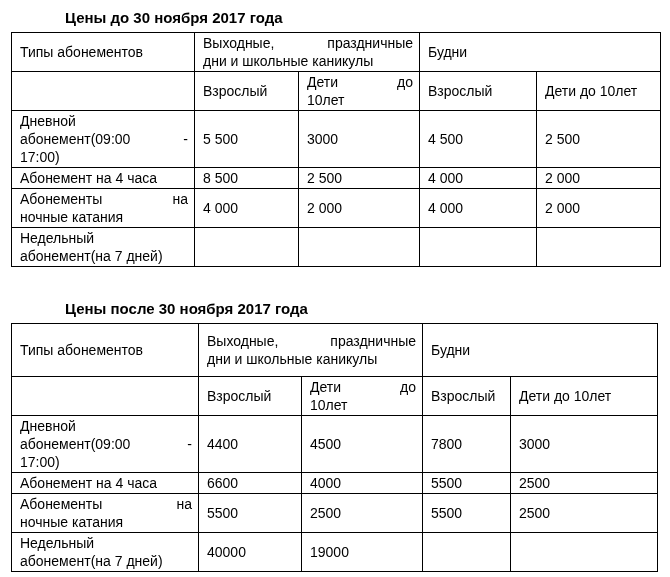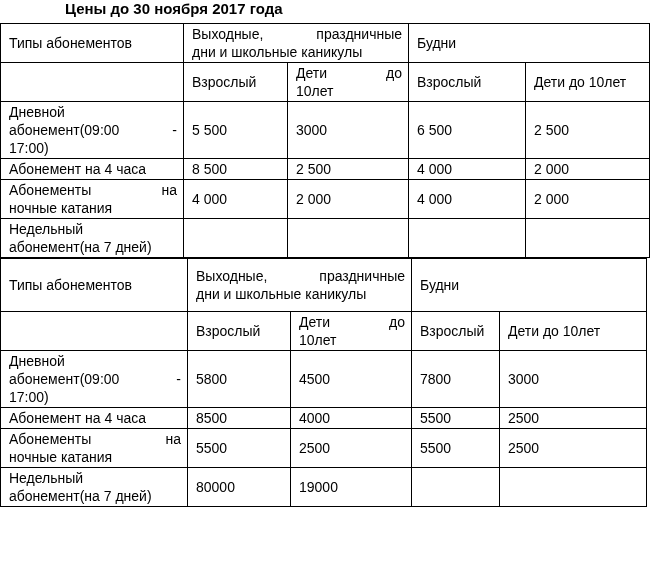--- a/index.html
+++ b/index.html
@@ -7,31 +7,32 @@
     margin: 0; padding: 0;
     background: #ffffff;
   }
   body {
     width: 670px; height: 577px;
     color: #000000;
     font-family: "Liberation Sans", sans-serif;
     font-size: 14px;
     overflow: hidden;
   }
-  .doc { }
+  .doc { padding-top: 9px; }
   .tbl-title {
     font-weight: bold;
     font-size: 15px;
     margin: 0 0 6px 65px;
     white-space: nowrap;
   }
   .tbl-title.second { margin-top: 33px; }
   table.price-table {
     border-collapse: collapse;
     table-layout: fixed;
+    margin-left: 11px;
   }
   table.t1 { width: 649px; }
   table.t2 { width: 646px; }
   .price-table td {
     border: 1px solid #000000;
     padding: 1px 6px 1px 8px;
     vertical-align: middle;
     line-height: 18px;
     overflow: hidden;
   }
@@ -102,21 +103,21 @@
         <td>Дети до 10лет</td>
       </tr>
       <tr>
         <td>
             <div>Дневной</div>
             <div class="stretch">абонемент(09:00 -</div>
             <div>17:00)</div>
           </td>
         <td>5 500</td>
         <td>3000</td>
-        <td>6 500</td>
+        <td>4 500</td>
         <td>2 500</td>
       </tr>
       <tr>
         <td>
             <div>Абонемент на 4 часа</div>
           </td>
         <td>8 500</td>
         <td>2 500</td>
         <td>4 000</td>
         <td>2 000</td>
@@ -137,20 +138,21 @@
             <div>абонемент(на 7 дней)</div>
           </td>
         <td></td>
         <td></td>
         <td></td>
         <td></td>
       </tr>
     </tbody>
   </table>
 
+  <div class="tbl-title second">Цены после 30 ноября 2017 года</div>
 
   <table class="price-table t2">
     <colgroup>
       <col class="c1">
         <col class="c2">
         <col class="c3">
         <col class="c4">
         <col class="c5">
     </colgroup>
     <tbody>
@@ -171,50 +173,50 @@
           </td>
         <td>Взрослый</td>
         <td>Дети до 10лет</td>
       </tr>
       <tr>
         <td>
             <div>Дневной</div>
             <div class="stretch">абонемент(09:00 -</div>
             <div>17:00)</div>
           </td>
-        <td>5800</td>
+        <td>4400</td>
         <td>4500</td>
         <td>7800</td>
         <td>3000</td>
       </tr>
       <tr>
         <td>
             <div>Абонемент на 4 часа</div>
           </td>
-        <td>8500</td>
+        <td>6600</td>
         <td>4000</td>
         <td>5500</td>
         <td>2500</td>
       </tr>
       <tr>
         <td>
             <div class="stretch">Абонементы на</div>
             <div>ночные катания</div>
           </td>
         <td>5500</td>
         <td>2500</td>
         <td>5500</td>
         <td>2500</td>
       </tr>
       <tr>
         <td>
             <div>Недельный</div>
             <div>абонемент(на 7 дней)</div>
           </td>
-        <td>80000</td>
+        <td>40000</td>
         <td>19000</td>
         <td></td>
         <td></td>
       </tr>
     </tbody>
   </table>
 
 </div>
 
 </body></html>

